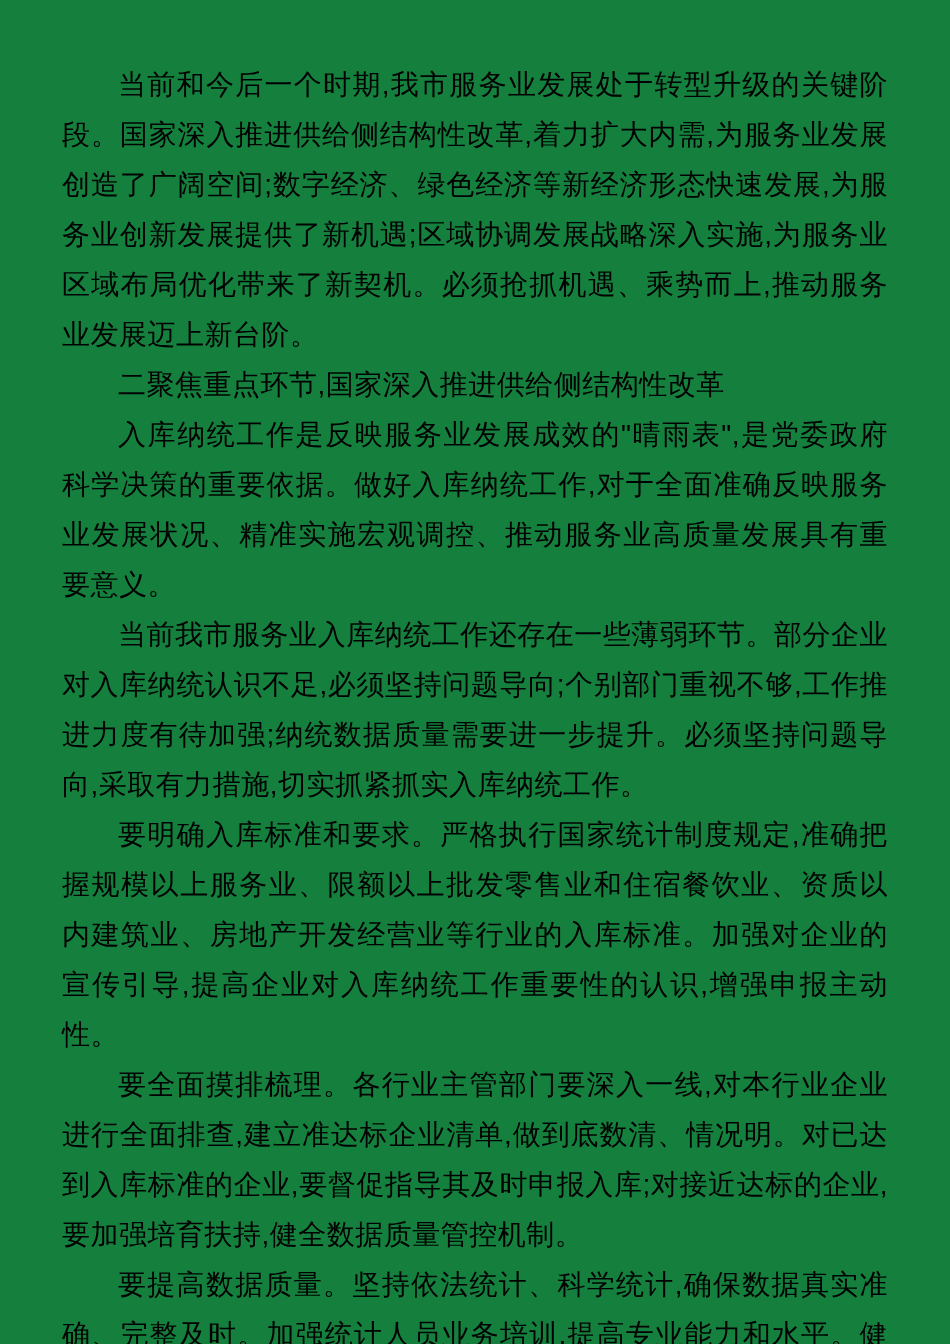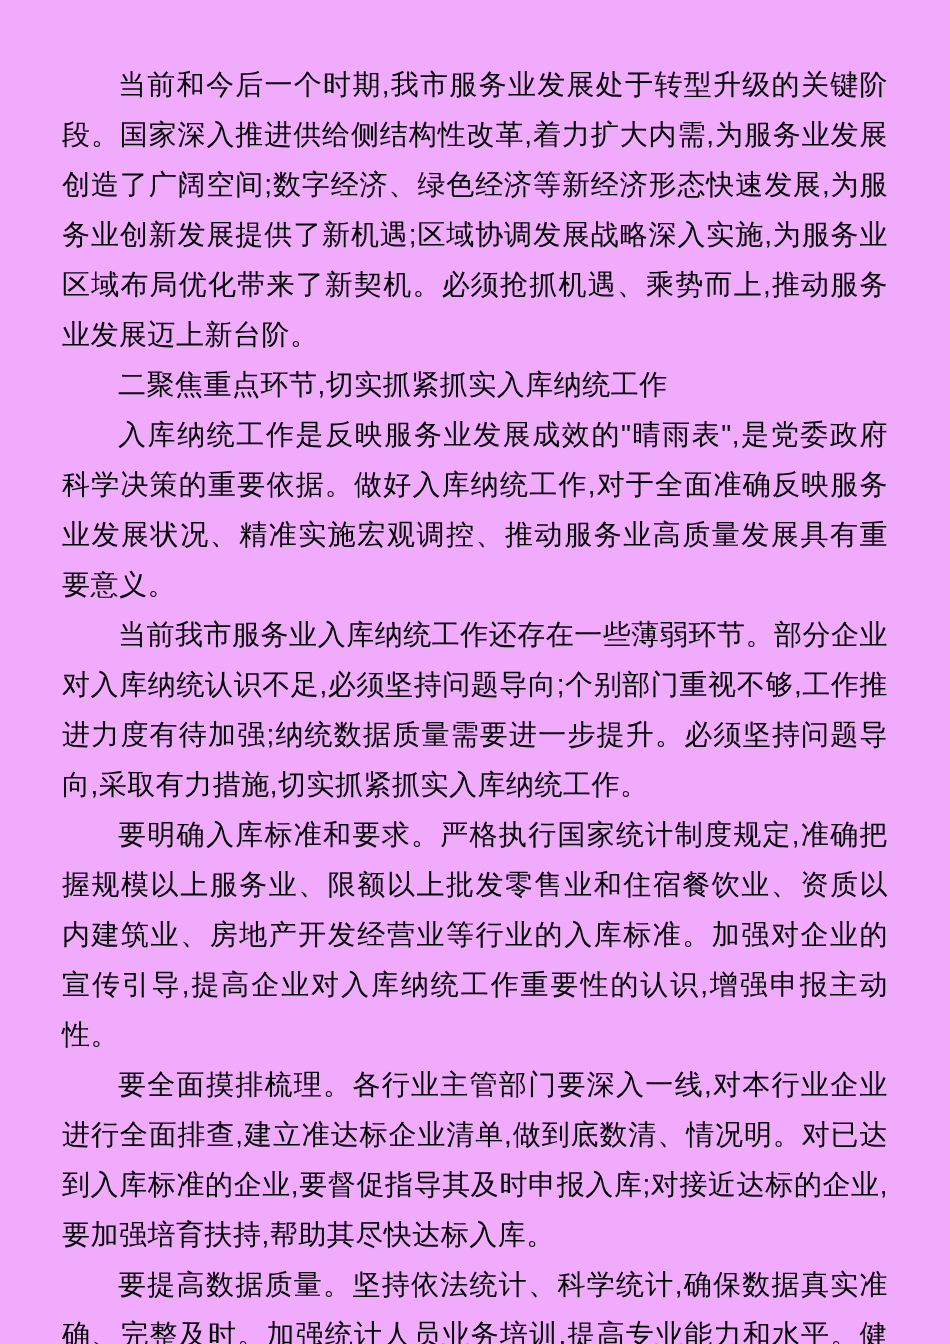--- a/index.html
+++ b/index.html
@@ -5,21 +5,21 @@
   html, body {
     margin: 0;
     padding: 0;
     background: #ffffff;
   }
   .page {
     position: relative;
     width: 950px;
     height: 1344px;
     box-sizing: border-box;
-    background: #f0abfc;
+    background: #15803d;
     padding: 60px 62px 0 62px;
     overflow: hidden;
   }
   .doc {
     font-family: "Liberation Sans", "DejaVu Sans", sans-serif;
     font-size: 28px;
     line-height: 50px;
     color: #000000;
     text-align: justify;
     letter-spacing: 0.5px;
@@ -30,20 +30,20 @@
     text-indent: 2em;
     word-break: break-all;
   }
 </style>
 </head>
 <body>
 
 <div class="page">
   <div class="doc">
     <p>当前和今后一个时期,我市服务业发展处于转型升级的关键阶段。国家深入推进供给侧结构性改革,着力扩大内需,为服务业发展创造了广阔空间;数字经济、绿色经济等新经济形态快速发展,为服务业创新发展提供了新机遇;区域协调发展战略深入实施,为服务业区域布局优化带来了新契机。必须抢抓机遇、乘势而上,推动服务业发展迈上新台阶。</p>
-    <p>二聚焦重点环节,切实抓紧抓实入库纳统工作</p>
+    <p>二聚焦重点环节,国家深入推进供给侧结构性改革</p>
     <p>入库纳统工作是反映服务业发展成效的"晴雨表",是党委政府科学决策的重要依据。做好入库纳统工作,对于全面准确反映服务业发展状况、精准实施宏观调控、推动服务业高质量发展具有重要意义。</p>
     <p>当前我市服务业入库纳统工作还存在一些薄弱环节。部分企业对入库纳统认识不足,必须坚持问题导向;个别部门重视不够,工作推进力度有待加强;纳统数据质量需要进一步提升。必须坚持问题导向,采取有力措施,切实抓紧抓实入库纳统工作。</p>
     <p>要明确入库标准和要求。严格执行国家统计制度规定,准确把握规模以上服务业、限额以上批发零售业和住宿餐饮业、资质以内建筑业、房地产开发经营业等行业的入库标准。加强对企业的宣传引导,提高企业对入库纳统工作重要性的认识,增强申报主动性。</p>
-    <p>要全面摸排梳理。各行业主管部门要深入一线,对本行业企业进行全面排查,建立准达标企业清单,做到底数清、情况明。对已达到入库标准的企业,要督促指导其及时申报入库;对接近达标的企业,要加强培育扶持,帮助其尽快达标入库。</p>
+    <p>要全面摸排梳理。各行业主管部门要深入一线,对本行业企业进行全面排查,建立准达标企业清单,做到底数清、情况明。对已达到入库标准的企业,要督促指导其及时申报入库;对接近达标的企业,要加强培育扶持,健全数据质量管控机制。</p>
     <p>要提高数据质量。坚持依法统计、科学统计,确保数据真实准确、完整及时。加强统计人员业务培训,提高专业能力和水平。健全数据质量管控机制,加强对数据的审核评估,防止漏报、错报、虚报、瞒报等现象发生。</p>
   </div>
 </div>
 
 </body></html>

